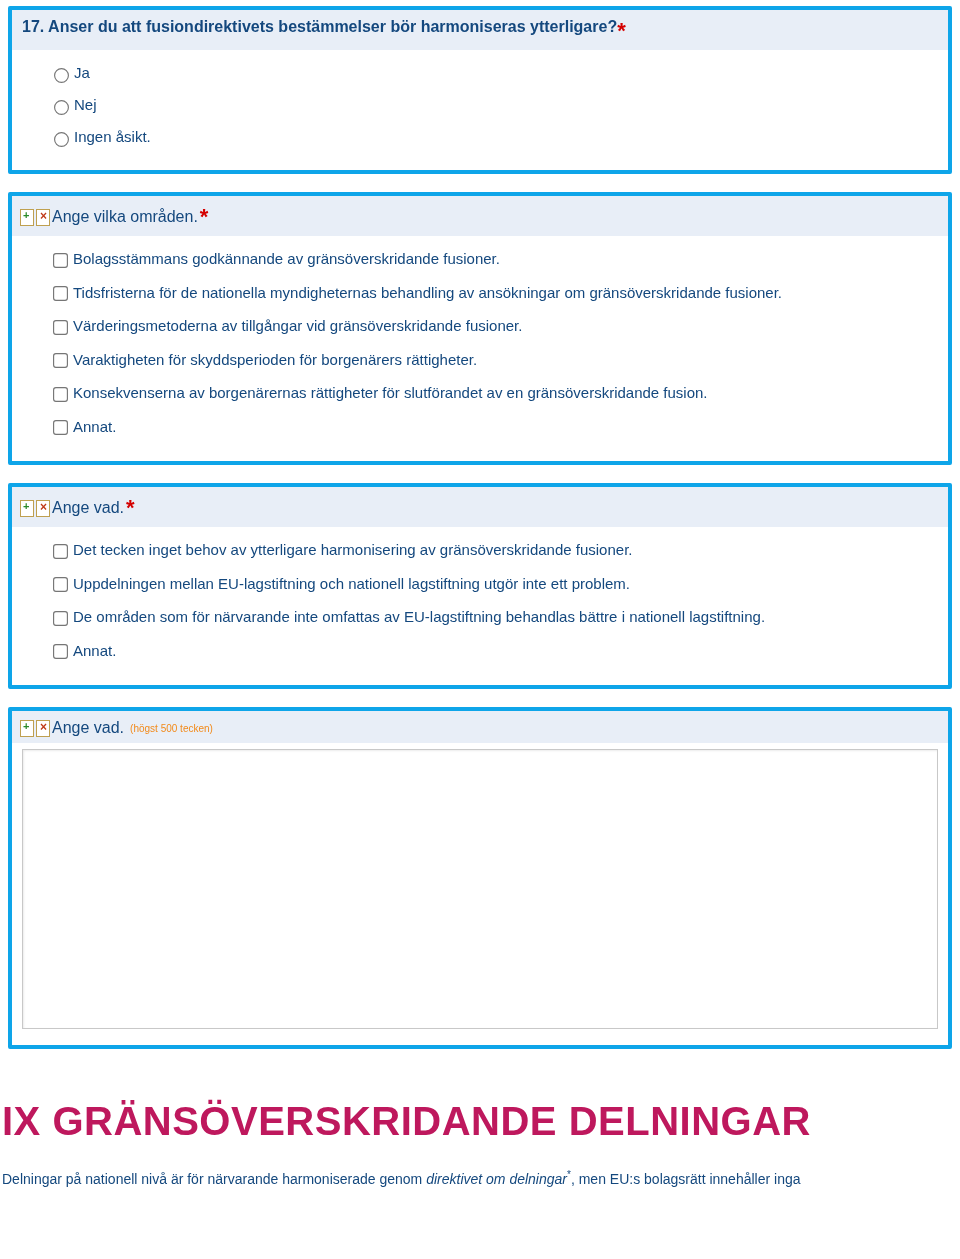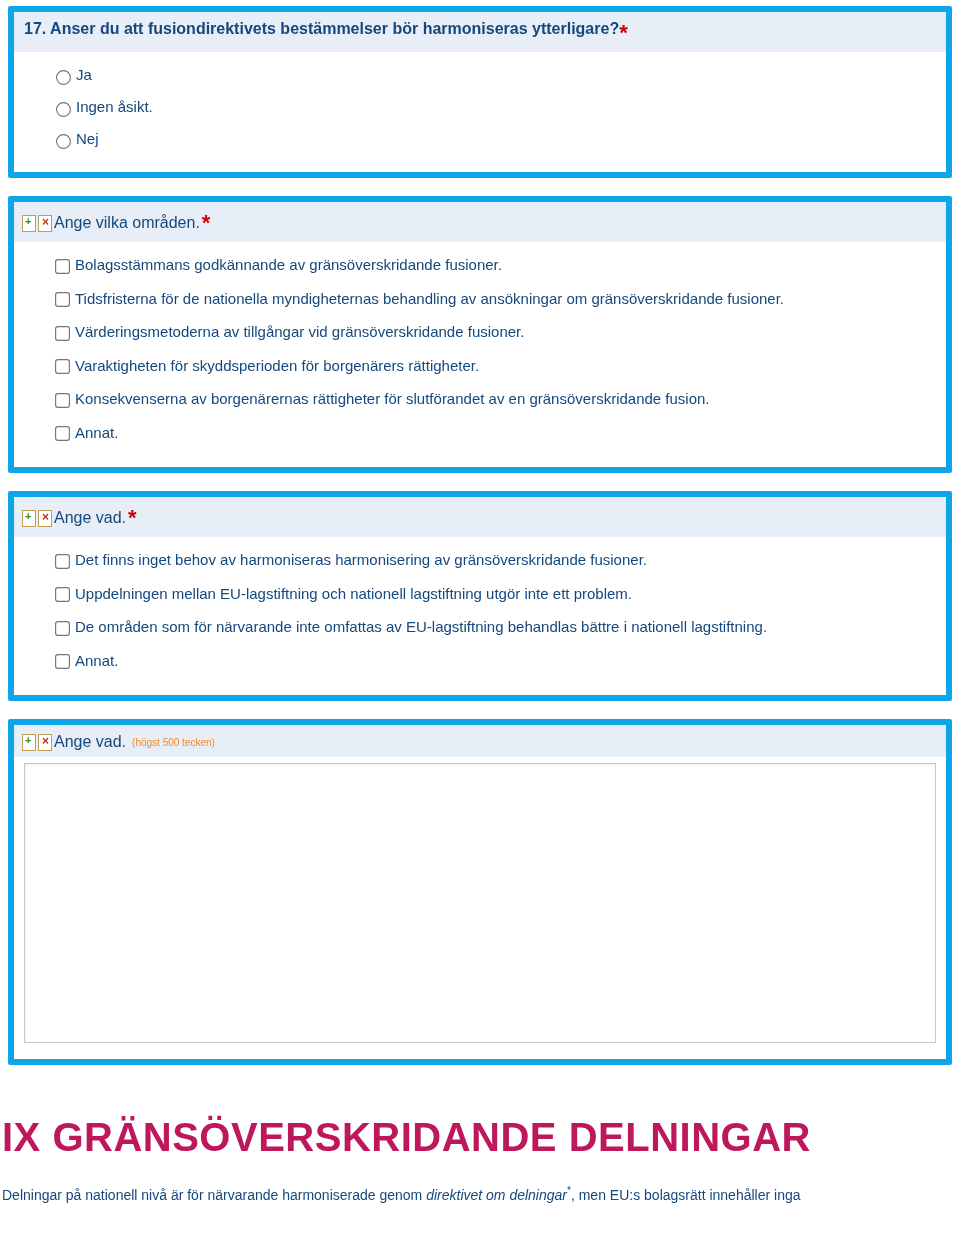--- a/index.html
+++ b/index.html
@@ -4,21 +4,21 @@
 <style>
   * { box-sizing: border-box; }
   body {
     margin: 0;
     padding: 0;
     font-family: Arial, Helvetica, sans-serif;
     background: #fff;
     width: 960px;
   }
   .panel {
-    border: 6px solid #0ea5e9;
+    border: 4px solid #0ea5e9;
     margin: 6px 8px 18px 8px;
     border-radius: 2px;
   }
   .panel-head {
     background: #e8eef7;
     padding: 8px 10px 6px 10px;
     font-size: 16px;
     font-weight: bold;
     color: #14487e;
     position: relative;
@@ -133,24 +133,24 @@
 
 <div class="panel">
   <div class="panel-head">
     <span>17. Anser du att fusiondirektivets bestämmelser bör harmoniseras ytterligare?</span><span class="star">*</span>
   </div>
   <div class="panel-body">
     <div class="opt-row">
       <input type="radio" name="q17" style=""><span>Ja</span>
     </div>
     <div class="opt-row">
-      <input type="radio" name="q17" style=""><span>Ingen åsikt.</span>
+      <input type="radio" name="q17" style=""><span>Nej</span>
     </div>
     <div class="opt-row">
-      <input type="radio" name="q17" style=""><span>Nej</span>
+      <input type="radio" name="q17" style=""><span>Ingen åsikt.</span>
     </div>
   </div>
 </div>
 
 <div class="panel">
   <div class="panel-head2">
     <span class="icon-pair">
       <span class="icon-doc"></span>
       <span class="icon-doc del"></span>
     </span>
@@ -170,21 +170,21 @@
 <div class="panel">
   <div class="panel-head2">
     <span class="icon-pair">
       <span class="icon-doc"></span>
       <span class="icon-doc del"></span>
     </span>
     <span>Ange vad.</span>
       <span class="star">*</span>
   </div>
   <div class="panel-body">
-    <div class="opt-row"><input type="checkbox" style=""><span>Det finns inget behov av harmoniseras harmonisering av gränsöverskridande fusioner.</span></div>
+    <div class="opt-row"><input type="checkbox" style=""><span>Det tecken inget behov av ytterligare harmonisering av gränsöverskridande fusioner.</span></div>
     <div class="opt-row"><input type="checkbox" style=""><span>Uppdelningen mellan EU-lagstiftning och nationell lagstiftning utgör inte ett problem.</span></div>
     <div class="opt-row"><input type="checkbox" style=""><span>De områden som för närvarande inte omfattas av EU-lagstiftning behandlas bättre i nationell lagstiftning.</span></div>
     <div class="opt-row"><input type="checkbox" style=""><span>Annat.</span></div>
   </div>
 </div>
 
 <div class="panel">
   <div class="panel-head2">
     <span class="icon-pair">
       <span class="icon-doc"></span>

